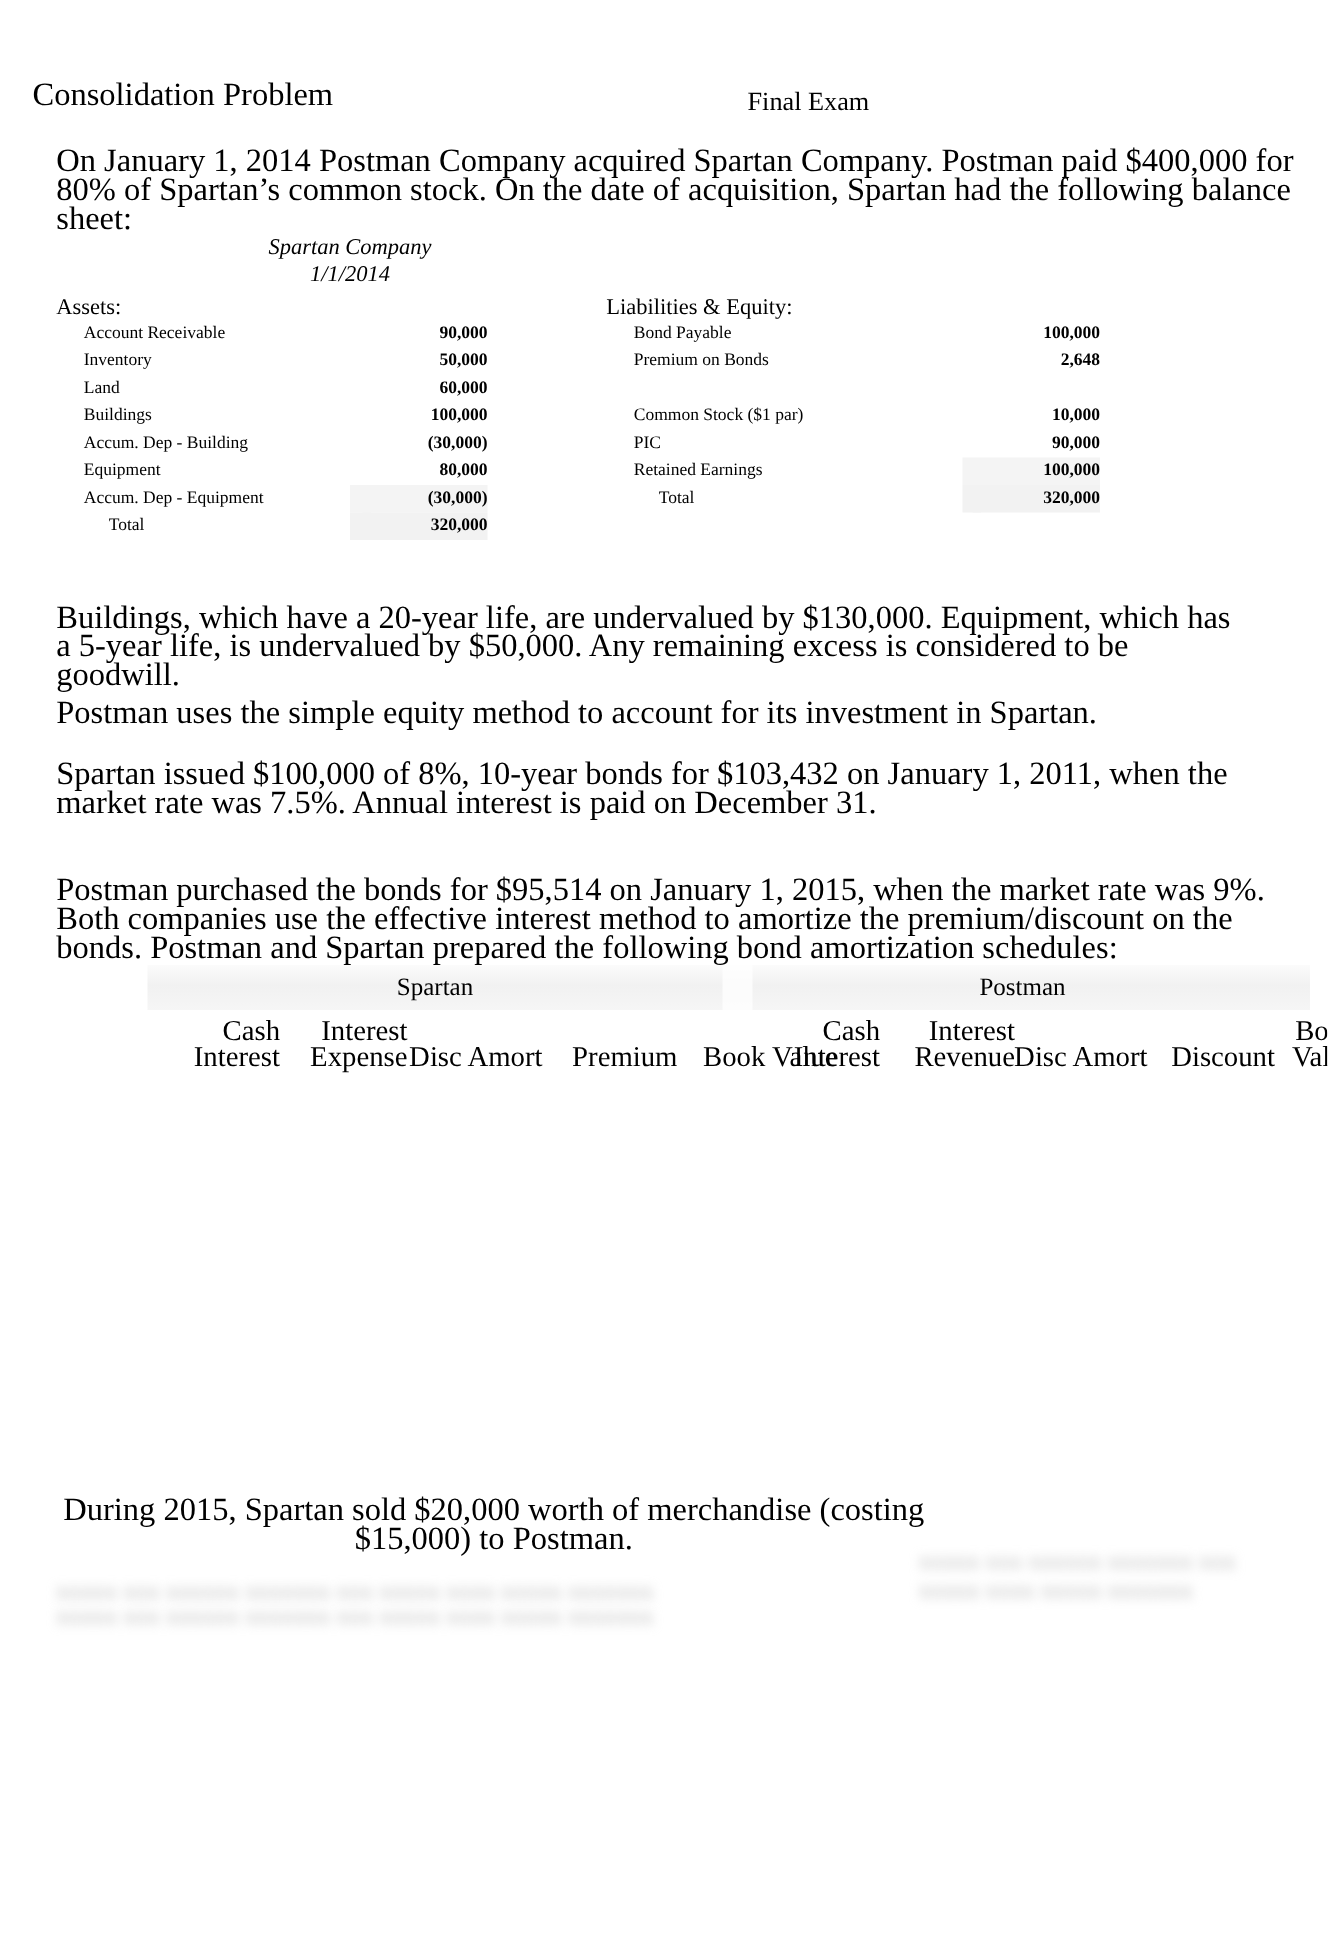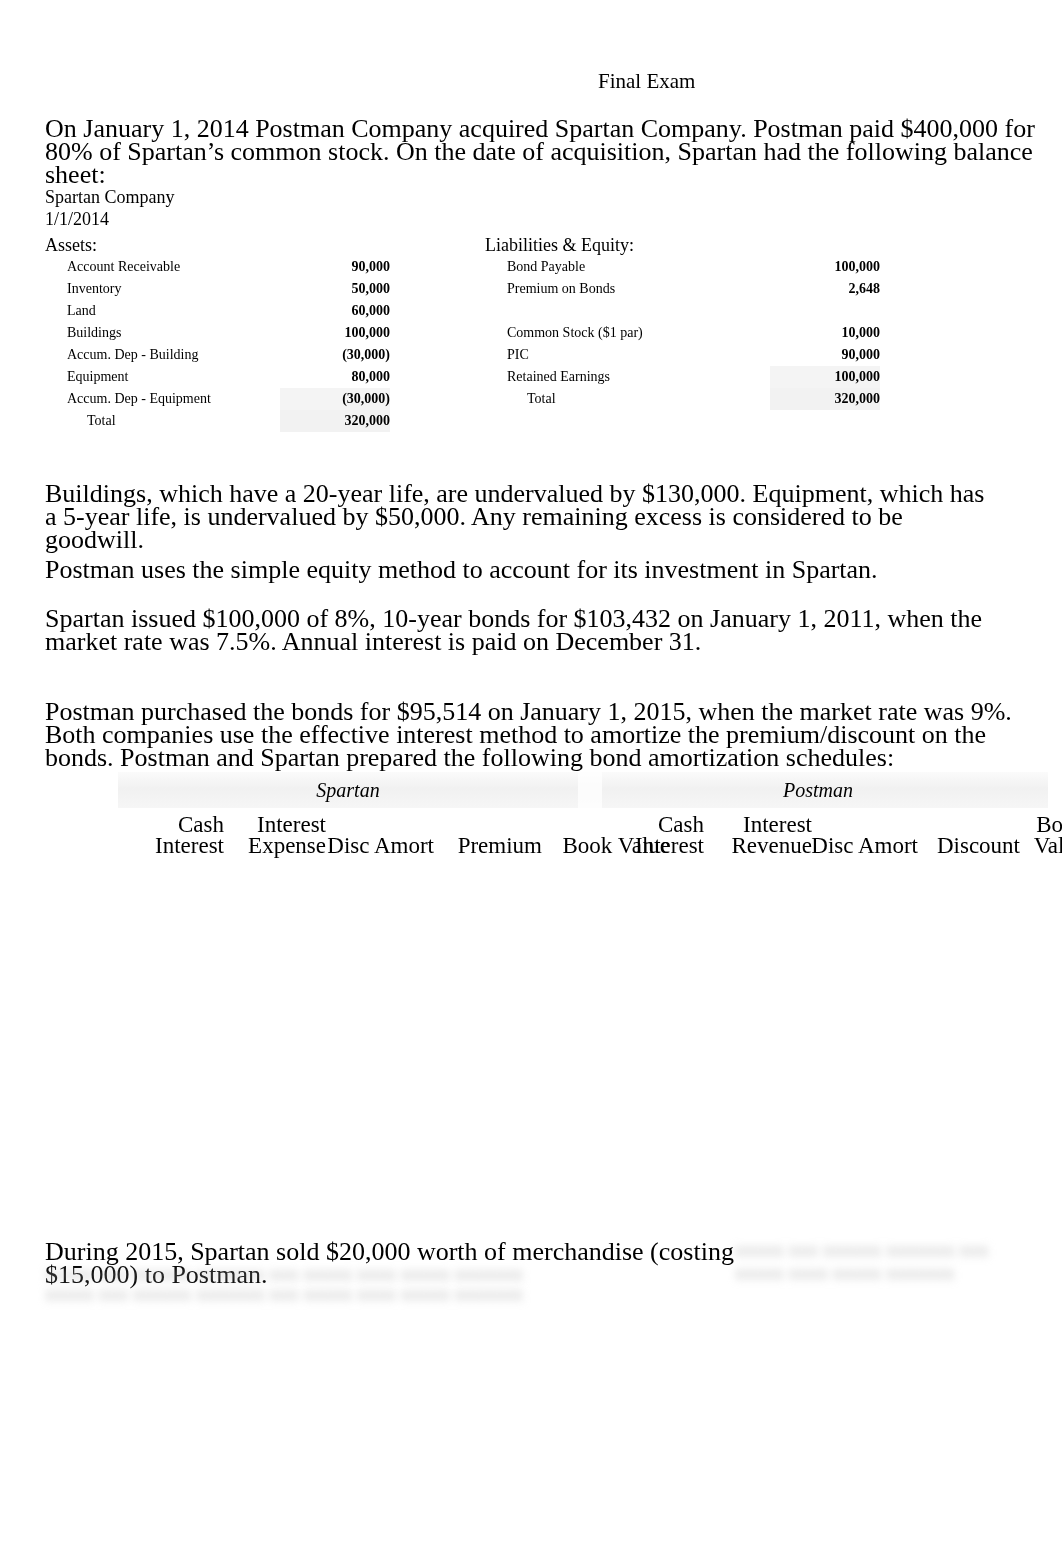--- a/index.html
+++ b/index.html
@@ -42,33 +42,35 @@
     position: absolute;
     font-size: 26px;
     line-height: 23px;
     text-align: left;
   }
   .para-intro  { left: 45px; top: 117px;  width: 990px; }
   .para-under  { left: 45px; top: 482px;  width: 945px; }
   .para-equity { left: 45px; top: 558px;  width: 950px; }
   .para-bonds  { left: 45px; top: 607px;  width: 940px; }
   .para-purch  { left: 45px; top: 700px;  width: 975px; }
-  .para-merch  { left: 45px; top: 1240px; width: 700px; }
+  .para-merch  { left: 45px; top: 1196px; width: 700px; text-align: center; }
 
   
   .bs {
     position: absolute;
     left: 45px;
     top: 186px;
     width: 900px;
     font-size: 18px;
     line-height: 21px;
   }
   .bs-heading {
     width: 470px;
+    text-align: center;
+    font-style: italic;
   }
   .bs-heading div { line-height: 20px; padding: 1px 0; }
 
   .bs-cols {
     position: relative;
     margin-top: 4px;
   }
   .bs-col {
     position: absolute;
     top: 0;
@@ -123,21 +125,20 @@
   .amort {
     position: absolute;
     left: 118px;
     top: 772px;
     width: 930px;
   }
   .amort-band {
     position: relative;
     height: 36px;
     background: linear-gradient(to bottom, #fbfbfb 0%, #f1f1f1 45%, #f6f6f6 100%);
-    font-style: italic;
   }
   .amort-band .band-gap {
     position: absolute;
     left: 460px;
     top: 0;
     width: 24px;
     height: 36px;
     background: #ffffff;
     opacity: 0.75;
   }
@@ -184,20 +185,21 @@
   }
   .redacted-1 { left: 735px; top: 1238px; width: 300px; }
   .redacted-2 { left: 45px;  top: 1262px; width: 990px; }
   .redacted-3 { left: 45px;  top: 1282px; width: 560px; }
 </style>
 </head>
 <body>
 
 <div id="page">
 
+  <div class="doc-title">Consolidation Problem</div>
 
   <div class="exam-label">Final Exam</div>
 
   <div class="para para-intro">On January 1, 2014 Postman Company acquired Spartan Company. Postman paid $400,000 for 80% of Spartan’s common stock. On the date of acquisition, Spartan had the following balance sheet:</div>
 
   <div class="bs">
 
     <div class="bs-heading">
       <div>Spartan Company</div>
       <div>1/1/2014</div>

